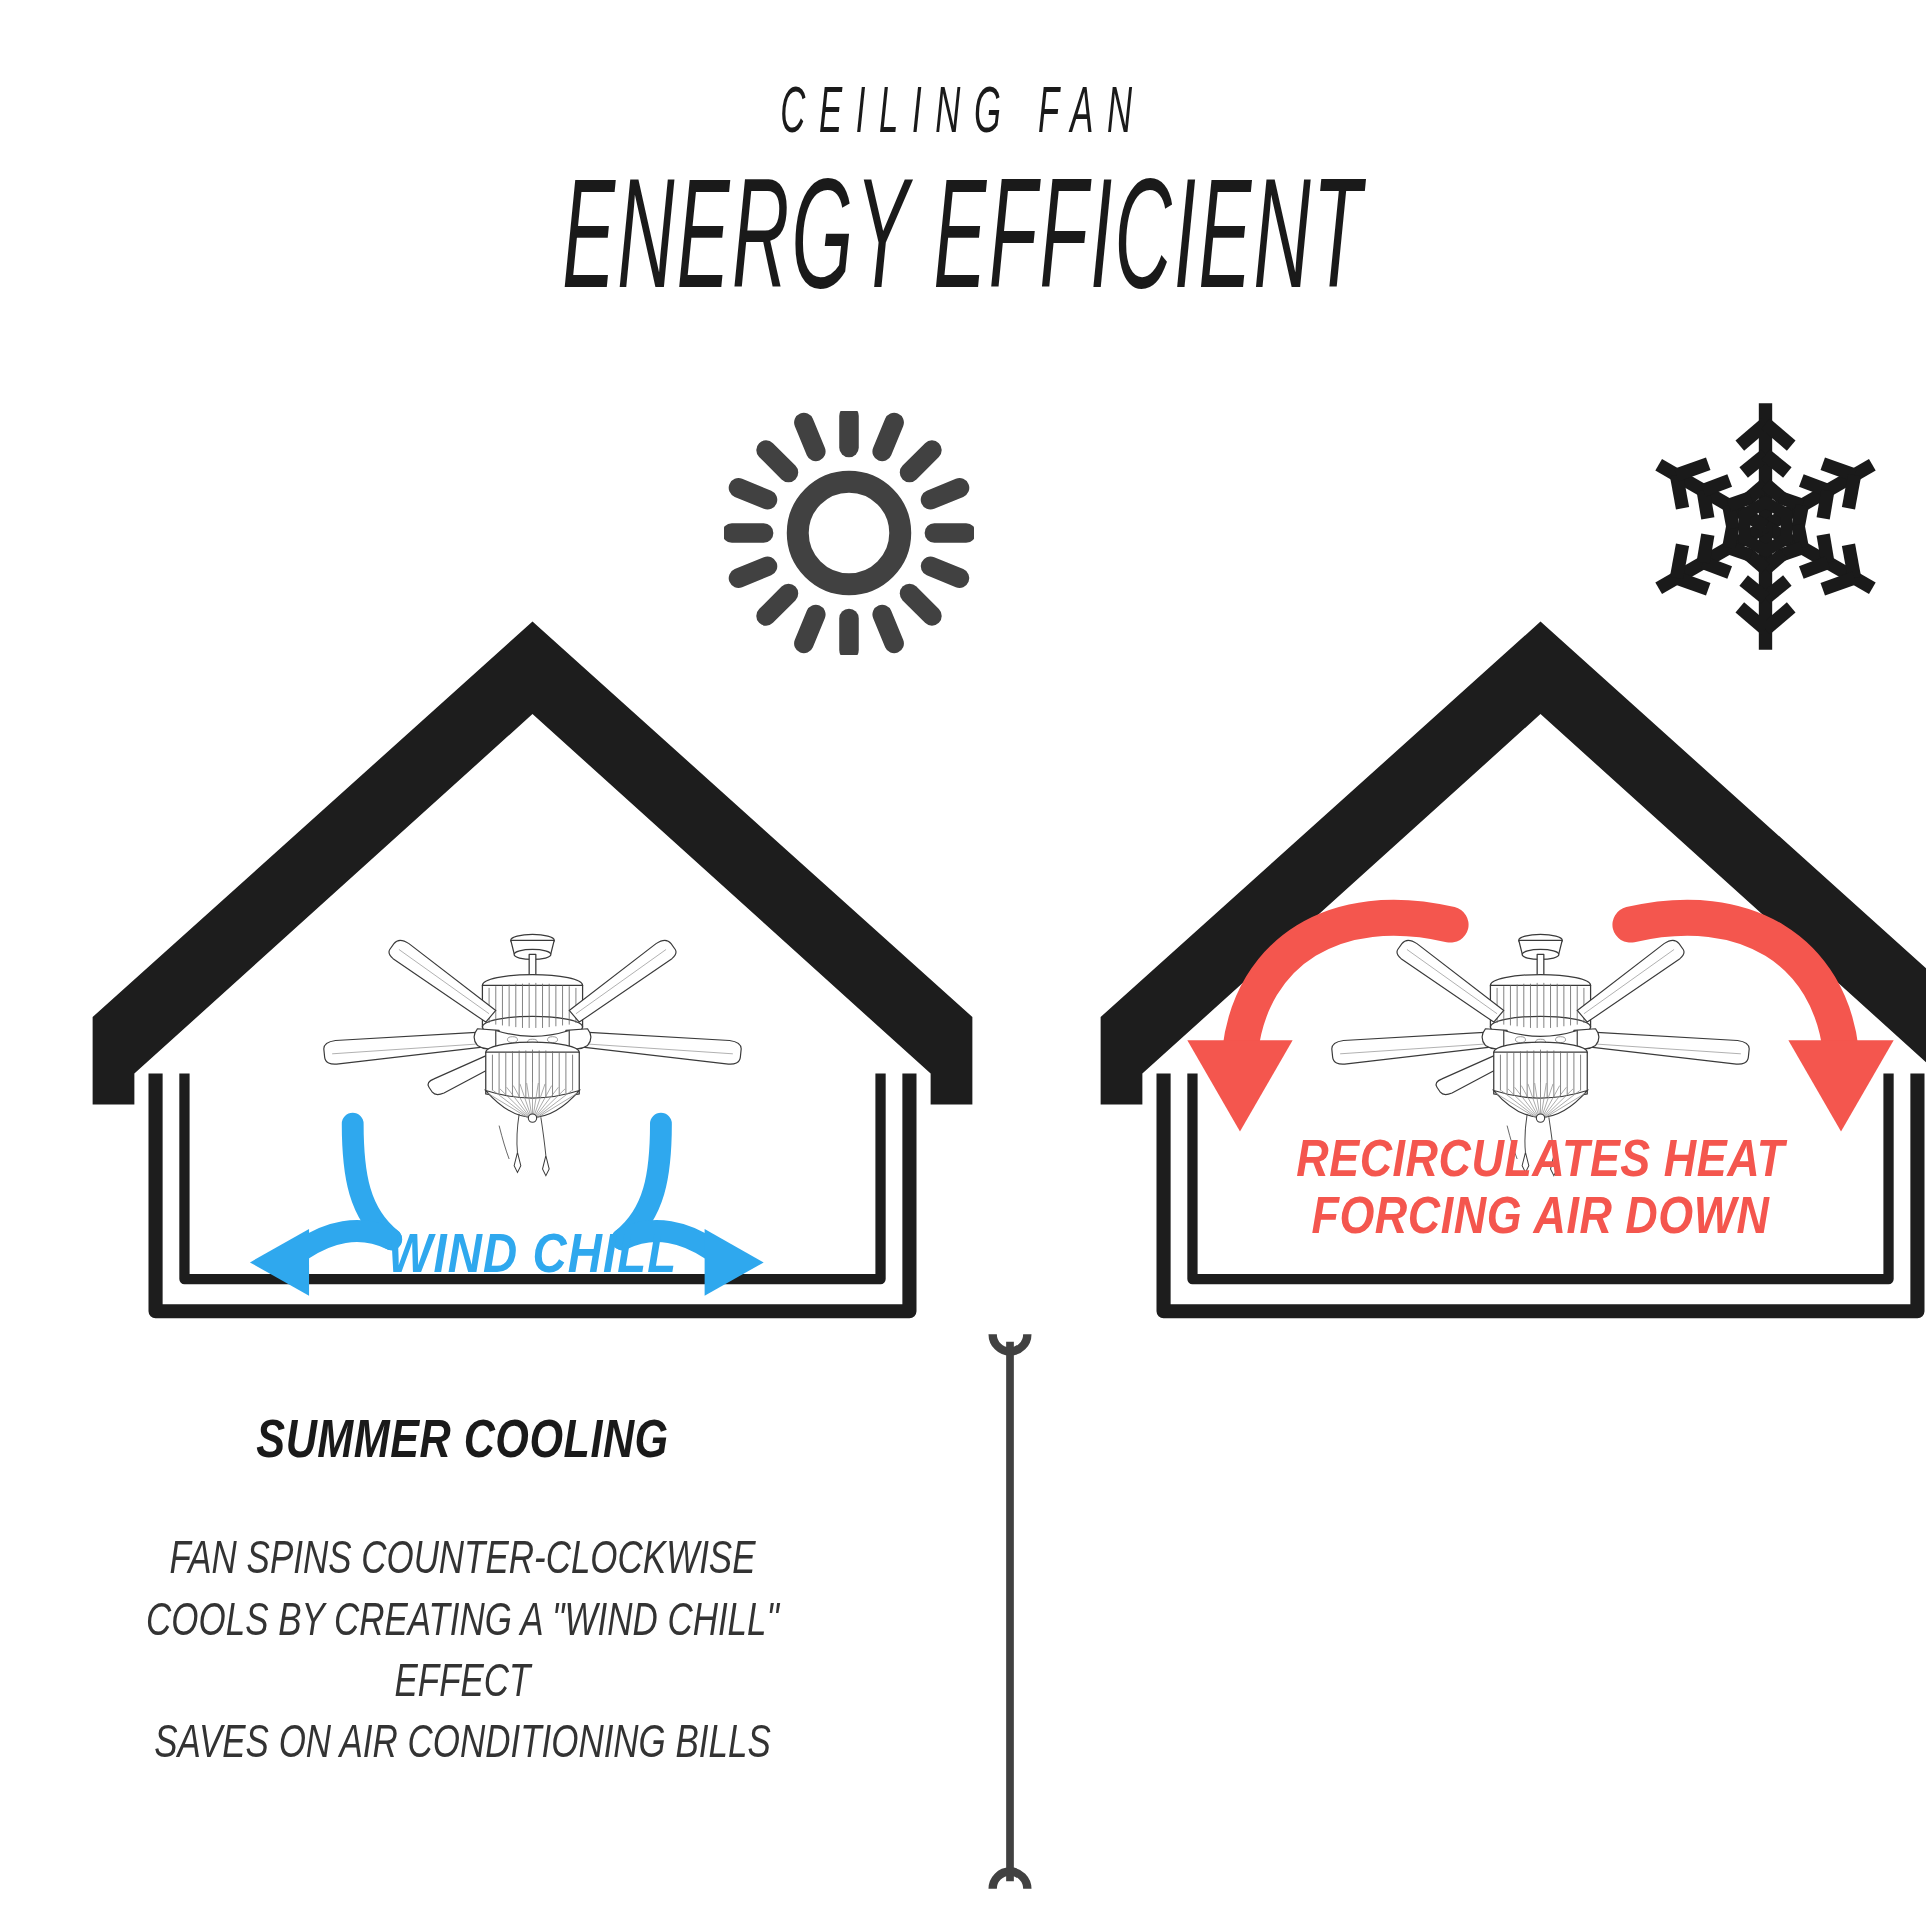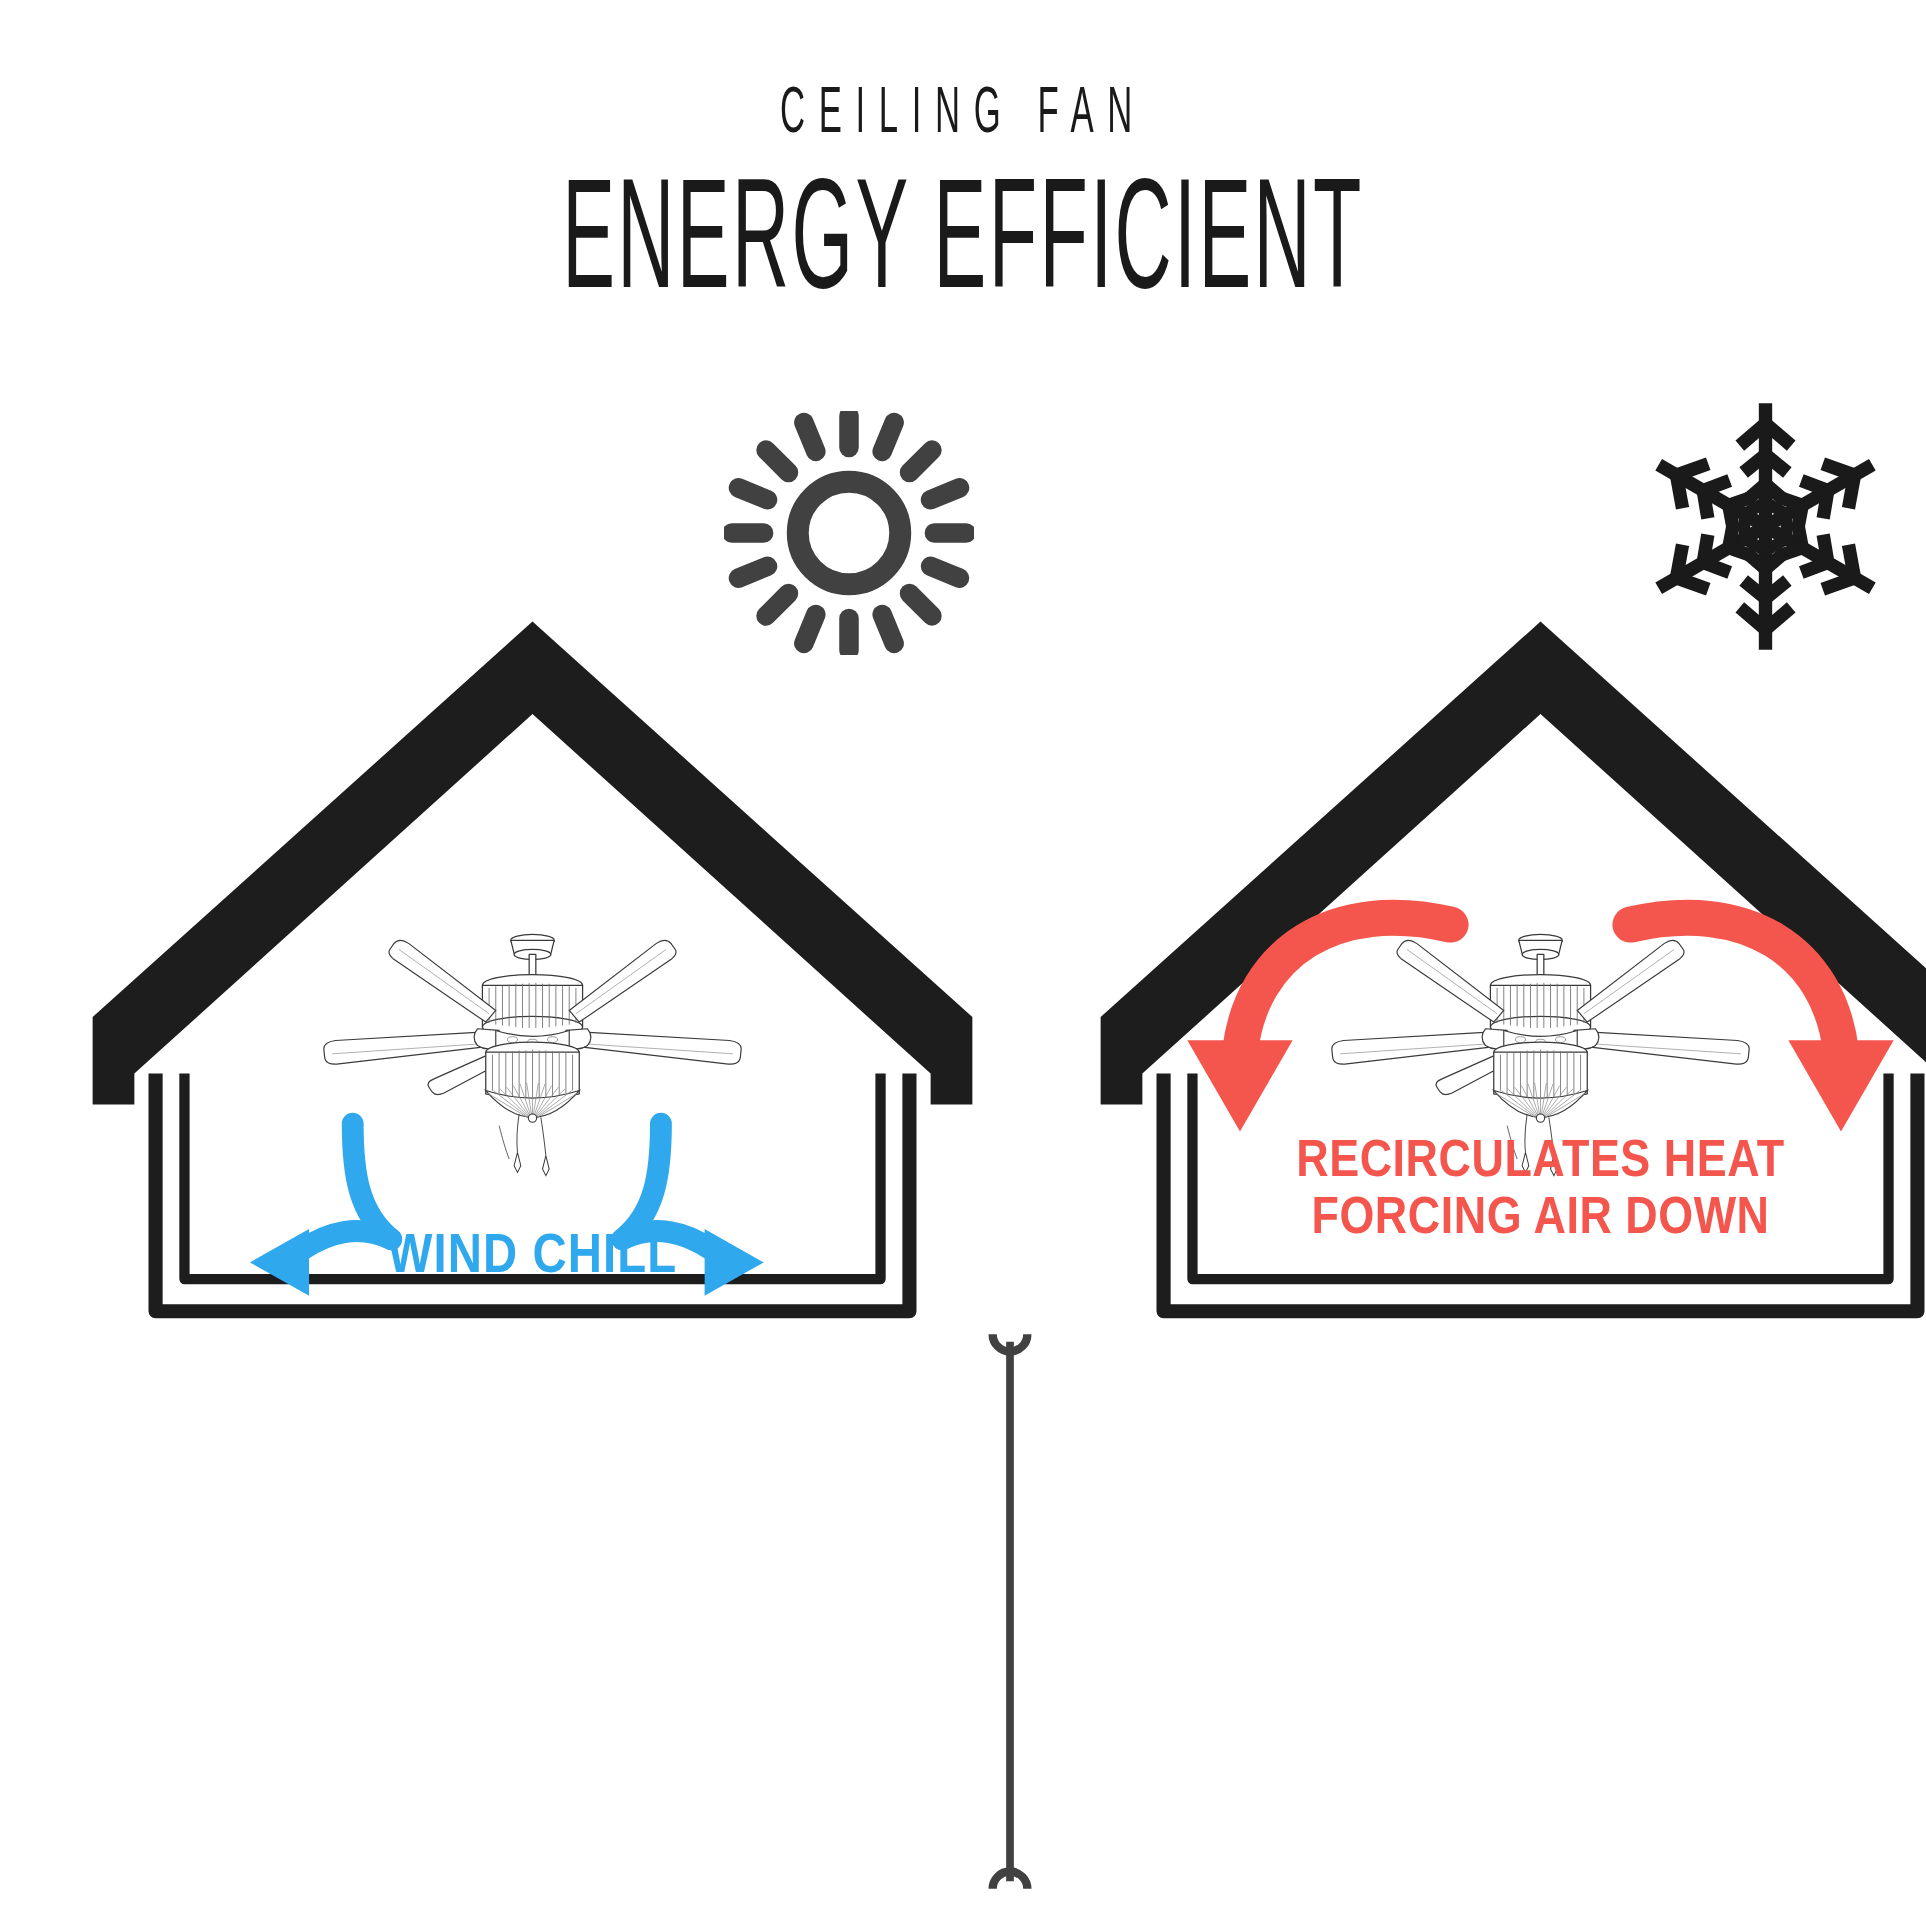--- a/index.html
+++ b/index.html
@@ -5,21 +5,21 @@
 <style>
   * { margin:0; padding:0; box-sizing:border-box; }
   html,body { background:#ffffff; }
   body {
     width:1926px; height:1926px;
     font-family:"Liberation Sans", sans-serif;
     color:#1d1d1d;
     position:relative;
     overflow:hidden;
   }
-  .stage { position:absolute; inset:0; }
+  .stage { position:absolute; inset:0;font-style:italic; }
 
   
   .title-block { position:absolute; left:0; right:0; top:77px; text-align:center; }
   .kicker {
     font-size:56px;
     letter-spacing:22px;
     font-weight:300;
     color:#1a1a1a;
     transform:scaleX(0.62) scaleY(1.16);
     transform-origin:center top;
@@ -330,16 +330,24 @@
   <div class="divider">
     <svg viewBox="0 0 90 880" width="58" height="565" aria-hidden="true">
       <g stroke="#414141" fill="none" stroke-linecap="butt">
         <path d="M18,8 A27,27 0 0 0 72,8" stroke-width="13"></path>
         <line x1="45" y1="20" x2="45" y2="860" stroke-width="12"></line>
         <path d="M18,872 A27,27 0 0 1 72,872" stroke-width="13"></path>
       </g>
     </svg>
   </div>
 
+  <div class="col left" style="top:1409px;">
+    <div class="col-heading">SUMMER COOLING</div>
+    <div class="col-body">
+      <p>FAN SPINS COUNTER-CLOCKWISE</p>
+      <p class="wrap">COOLS BY CREATING A "WIND CHILL" EFFECT</p>
+      <p>SAVES ON AIR CONDITIONING BILLS</p>
+    </div>
+  </div>
 
 
 </div>
 
 
 </body></html>

